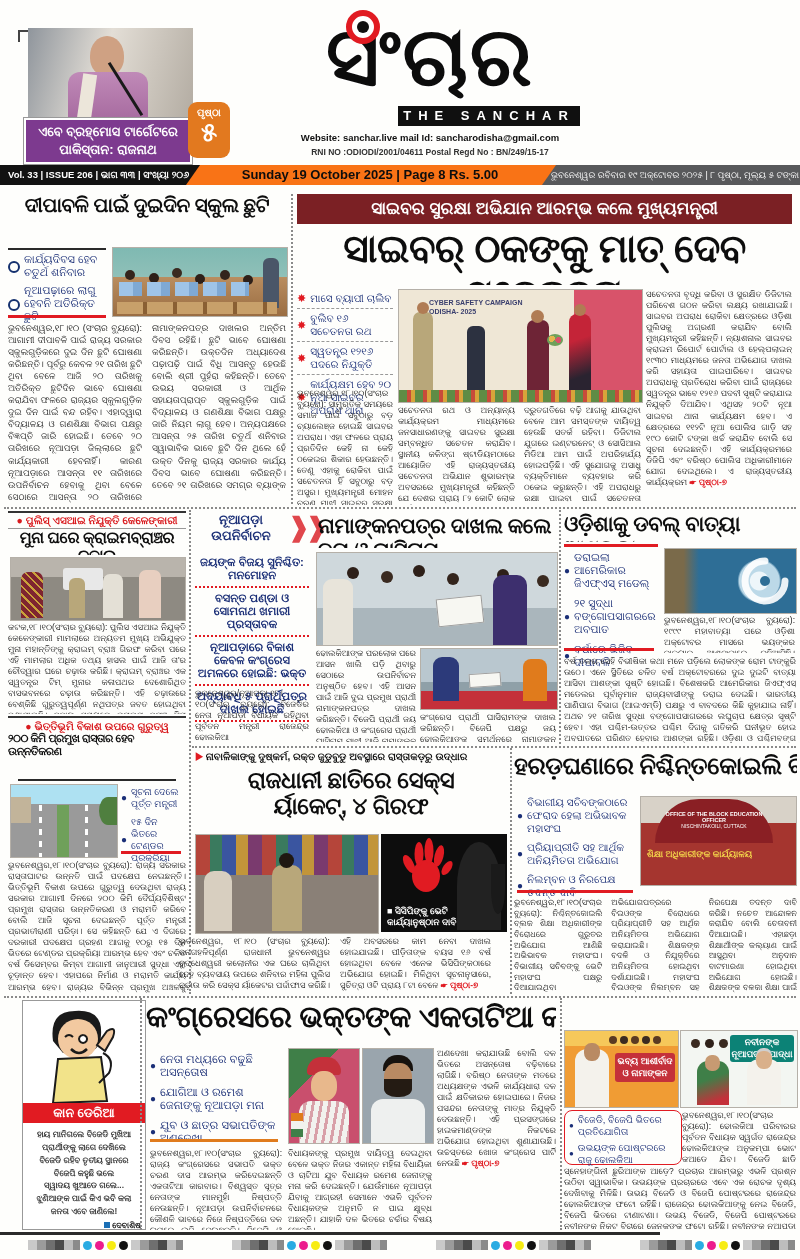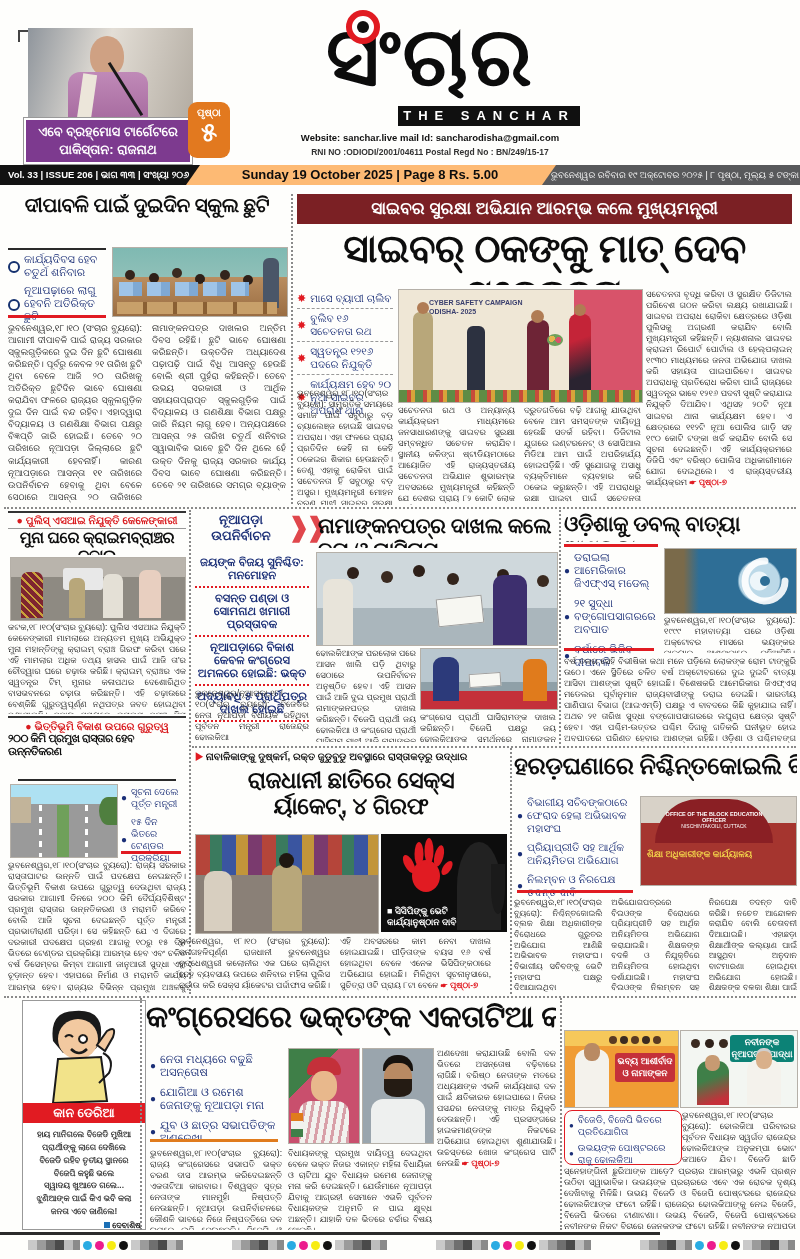--- a/index.html
+++ b/index.html
@@ -20,21 +20,21 @@
   .star{color:#e11b22;font-size:11px;line-height:1;}
   .dot-nv{color:#1b2f77;font-size:10px;line-height:1.2;}
   .ring{display:inline-block;width:8px;height:8px;border:2px solid #14306e;border-radius:50%;margin-top:2px;}
   
   .badge{background:#e2791f;border-radius:9px;color:#fff;text-align:center;}
   .caption-purple{background:#7d3a8f;border:2px solid #fff;outline:1px solid #999;color:#fff;
                   font-weight:bold;font-size:13px;text-align:center;line-height:1.35;padding:3px 2px;}
   .logo-ring{position:absolute;width:22px;height:22px;border:6px solid #e11b22;border-radius:50%;background:#fff;}
   .logo-ring i{position:absolute;left:5px;top:5px;width:12px;height:12px;background:#111;border-radius:50%;}
   .sanchar-bar{background:#101010;color:#fff;text-align:center;font-weight:bold;letter-spacing:7px;font-size:13px;line-height:20px;}
-  .strip{position:absolute;left:0;top:165px;width:800px;height:20px;background:#fdba74;}
+  .strip{position:absolute;left:0;top:165px;width:800px;height:20px;background:#f97316;}
   .strip-left{position:absolute;left:0;top:0;height:20px;width:200px;background:#121212;
               clip-path:polygon(0 0,100% 0,calc(100% - 14px) 100%,0 100%);
               color:#fff;font-size:9.5px;font-weight:bold;line-height:20px;padding-left:8px;box-sizing:border-box;}
   .strip-right{position:absolute;right:0;top:0;height:20px;width:258px;background:#58595b;
                clip-path:polygon(14px 0,100% 0,100% 100%,0 100%);
                color:#fff;font-size:9px;line-height:20px;text-align:center;}
   .strip-center{position:absolute;left:200px;top:0;width:340px;height:20px;text-align:center;
                 font-weight:bold;font-size:13px;line-height:20px;color:#0d0d0d;}
   .banner-maroon{background:#7b2024;color:#fff;text-align:center;font-weight:bold;font-size:17px;line-height:30px;}
   .dash-sep{border-bottom:1px dashed #999;}

